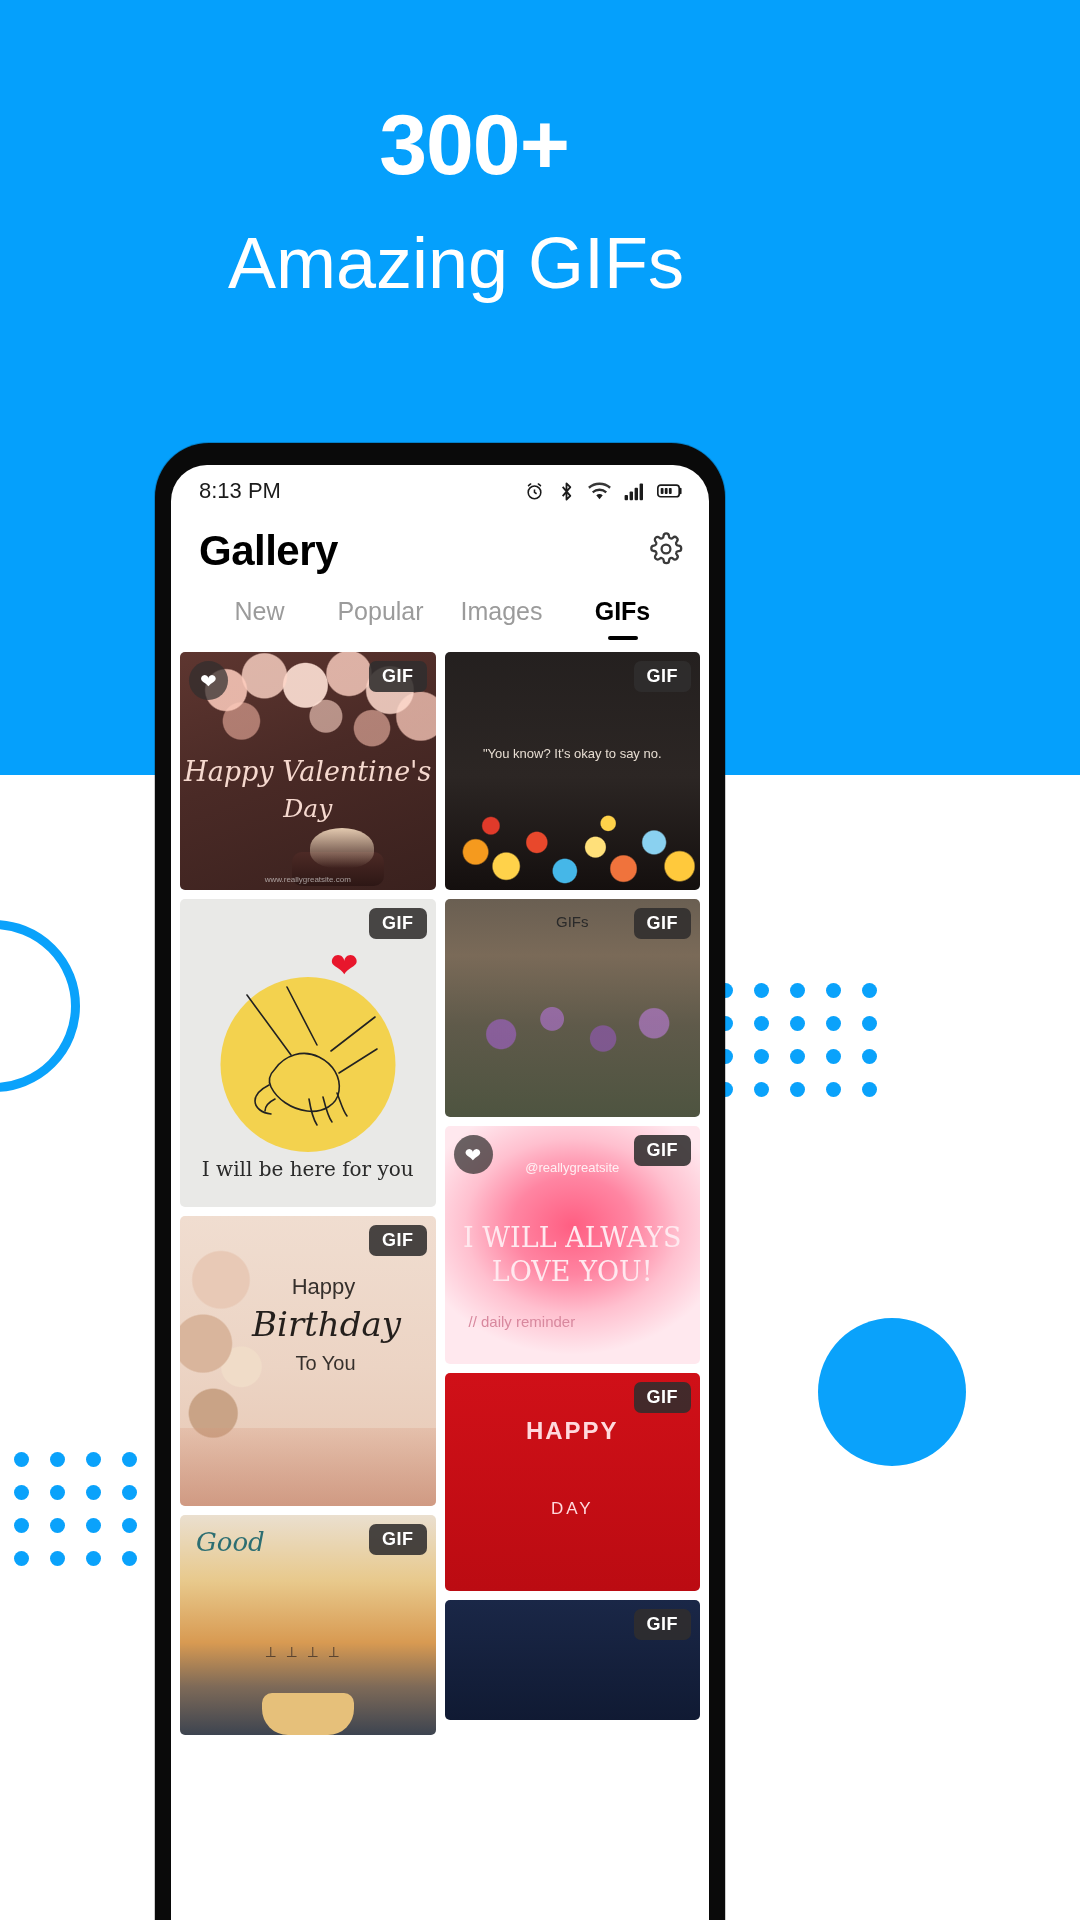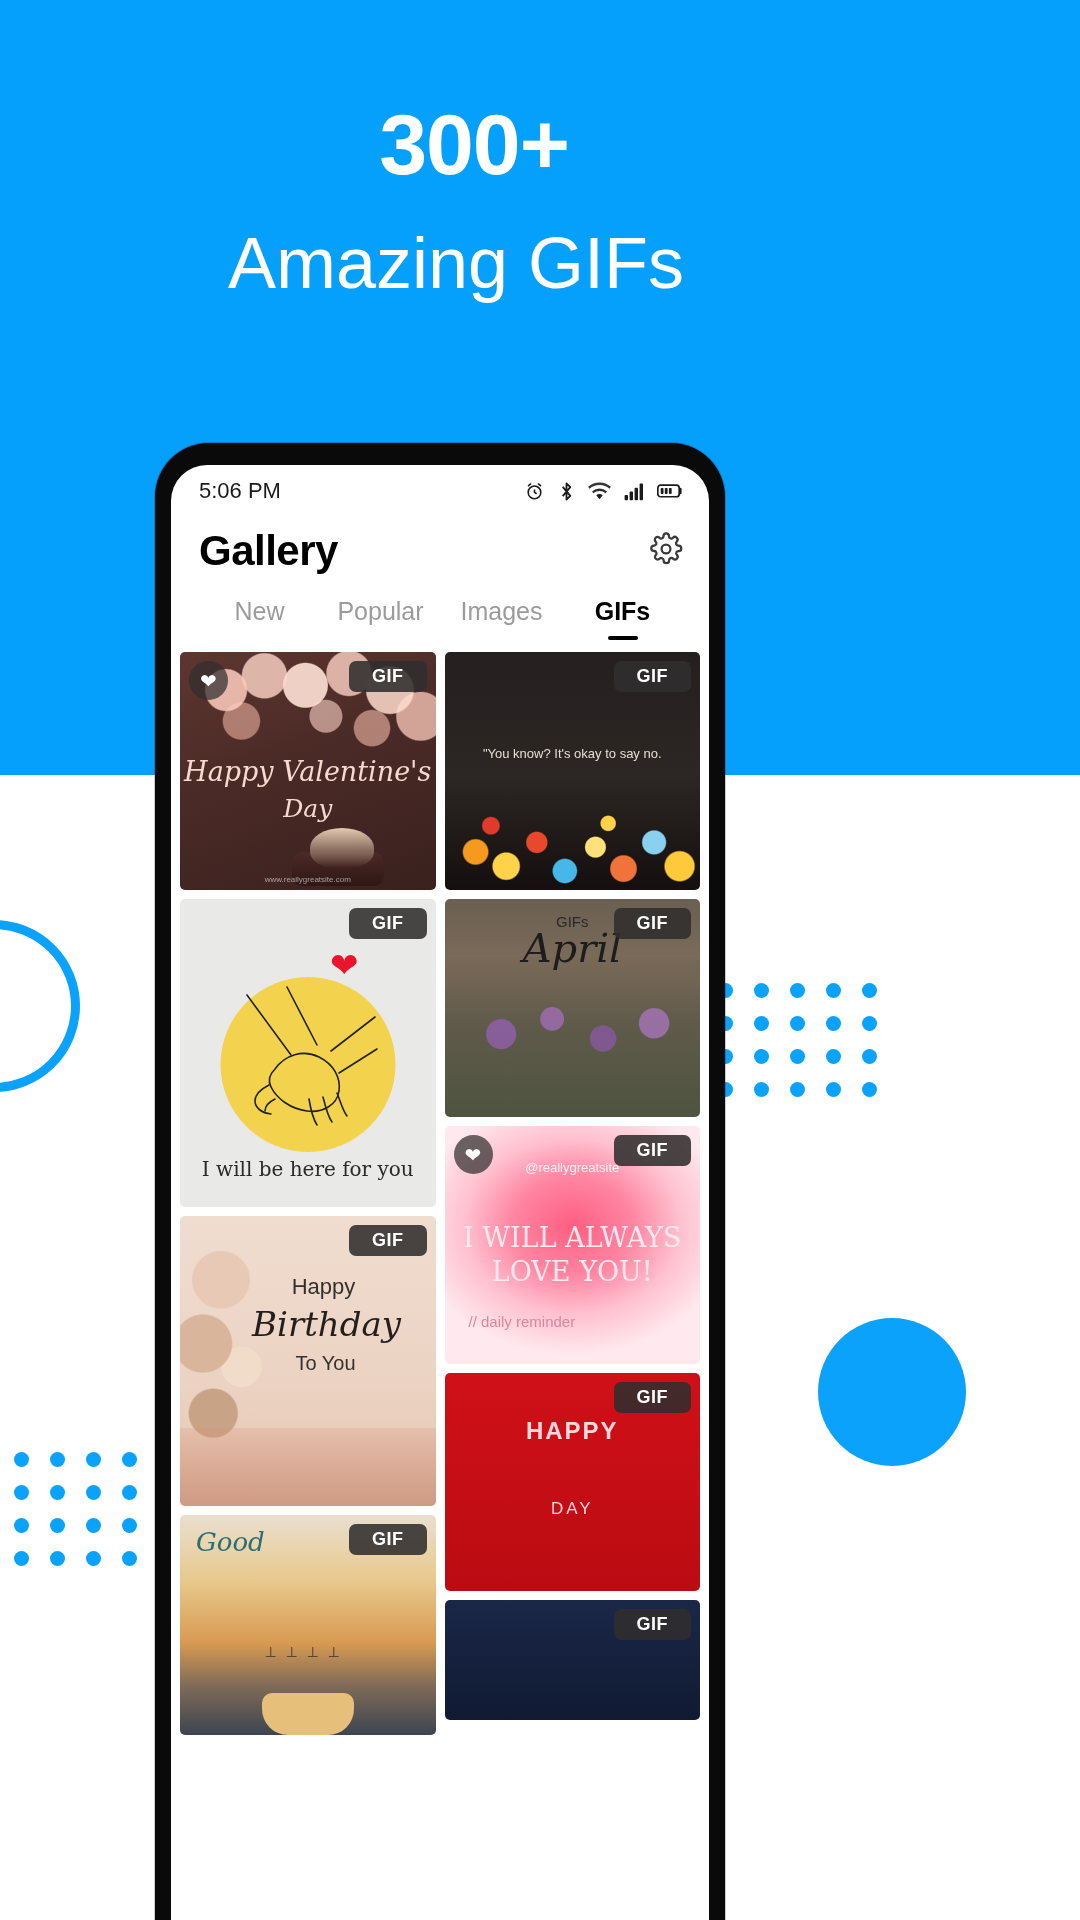--- a/index.html
+++ b/index.html
@@ -110,21 +110,21 @@
   }
   .col { flex:1; display:flex; flex-direction:column; gap:9px; }
   .tile {
     position:relative; width:100%; overflow:hidden;
     border-radius:5px; background:#ddd;
   }
   .badge-gif {
     position:absolute; top:9px; right:9px;
     background:rgba(48,46,46,0.88); color:#fff;
     font-size:18px; font-weight:bold; letter-spacing:0.5px;
-    padding:5px 23px; border-radius:7px; z-index:4;
+    padding:5px 13px; border-radius:7px; z-index:4;
   }
   .badge-fav {
     position:absolute; top:9px; left:9px;
     width:39px; height:39px; border-radius:50%;
     background:rgba(48,46,46,0.72);
     display:flex; align-items:center; justify-content:center;
     color:#fff; font-size:20px; z-index:4;
   }
   .tile-cap {
     position:absolute; left:0; right:0;
@@ -300,21 +300,21 @@
   <i></i>
     <i></i>
     <i></i>
     <i></i>
 </div>
 
 <div id="phone">
  <div id="screen">
 
   <div id="statusbar">
-    <div id="status-time">5:06 PM</div>
+    <div id="status-time">8:13 PM</div>
     <div id="status-icons">
       <span>
         <svg width="21" height="21" viewBox="0 0 24 24" fill="none" stroke="#1b1b1b" stroke-width="1.8">
           <circle cx="12" cy="13" r="7.2"></circle>
               <path d="M12 9.6V13l2.4 1.6"></path>
           <path d="M5.2 5.4 7.6 3.4M18.8 5.4 16.4 3.4" stroke-linecap="round"></path>
         </svg>
       </span>
       <span>
         <svg width="17" height="21" viewBox="0 0 14 22" fill="none" stroke="#1b1b1b" stroke-width="1.9" stroke-linejoin="round">
@@ -427,21 +427,20 @@
     <div class="col">
 
       <div class="tile t-goodnight">
         <div class="badge-gif">GIF</div>
         <div class="tile-cap cap2">"You know? It's okay to say no.</div>
       </div>
 
       <div class="tile t-april">
         <div class="badge-gif">GIF</div>
         <div class="tile-cap cap1">GIFs</div>
-        <div class="tile-cap cap2">April</div>
       </div>
 
       <div class="tile t-love">
         <div class="badge-fav">
           <span>❤</span>
         </div>
         <div class="badge-gif">GIF</div>
         <div class="tile-cap cap0">@reallygreatsite</div>
         <div class="tile-cap cap1">I WILL ALWAYS</div>
         <div class="tile-cap cap2">LOVE YOU!</div>

